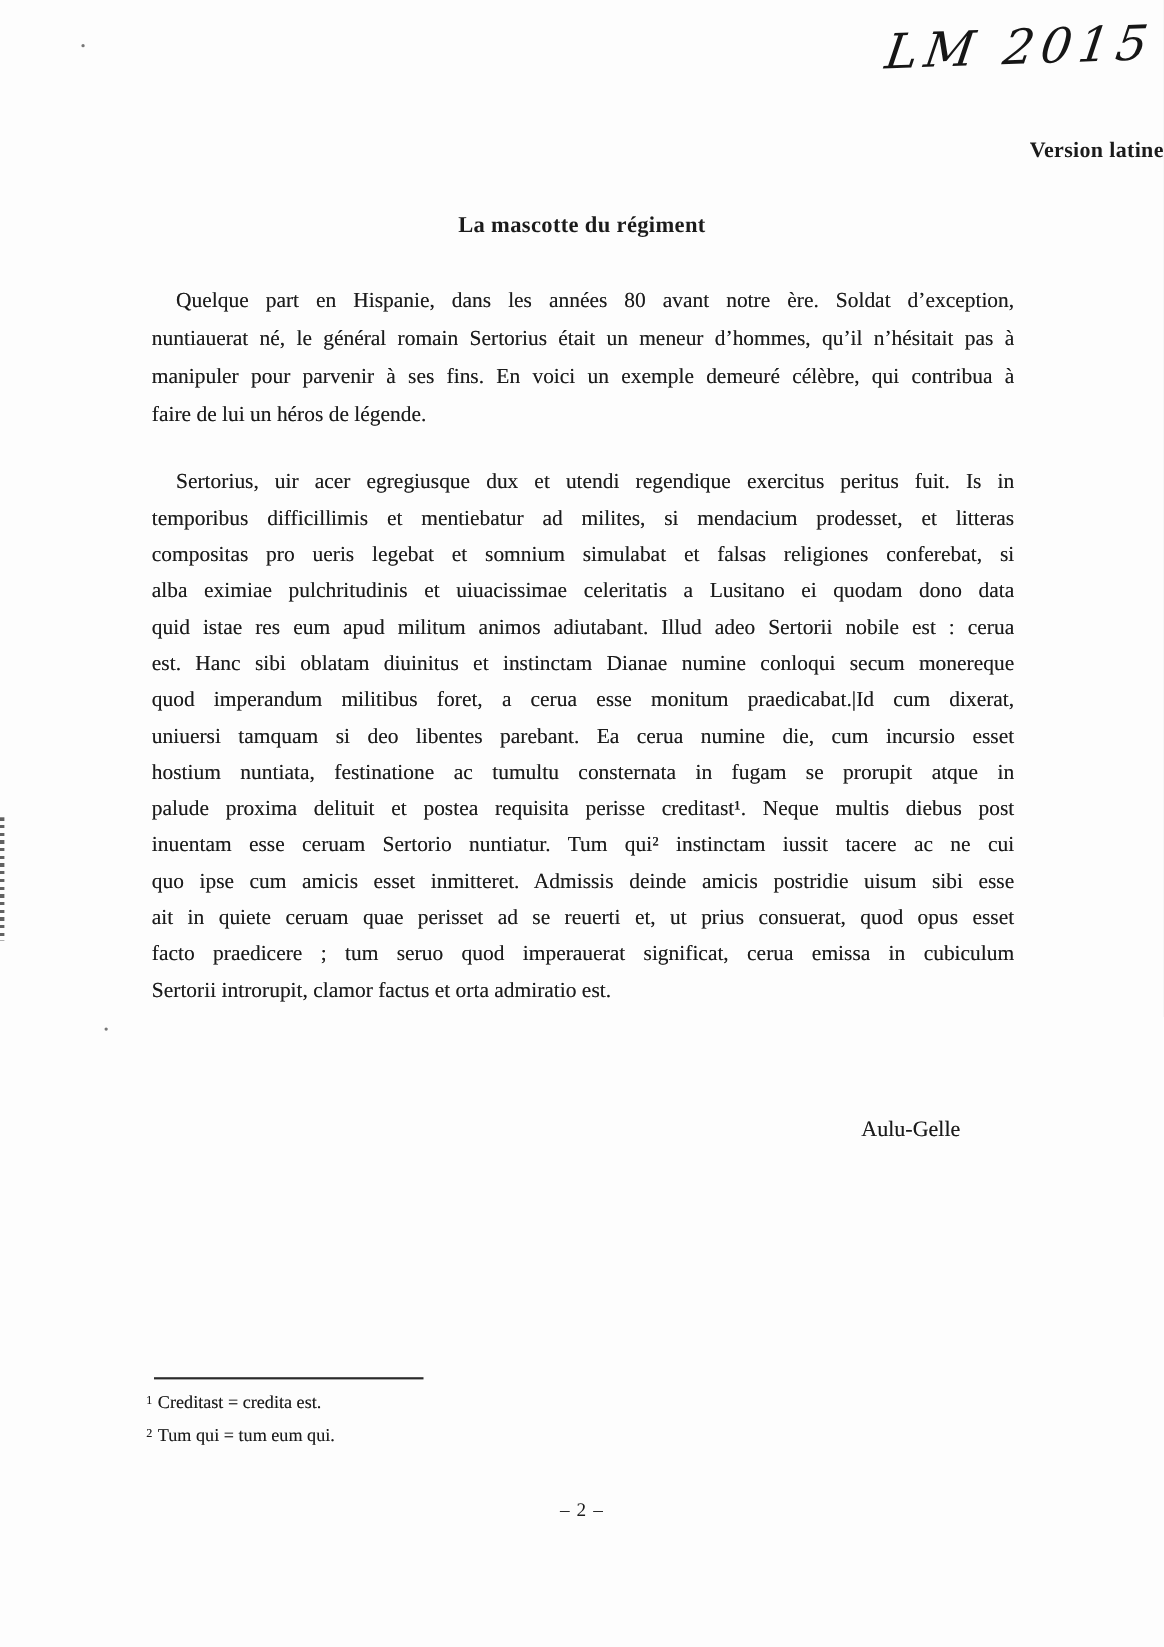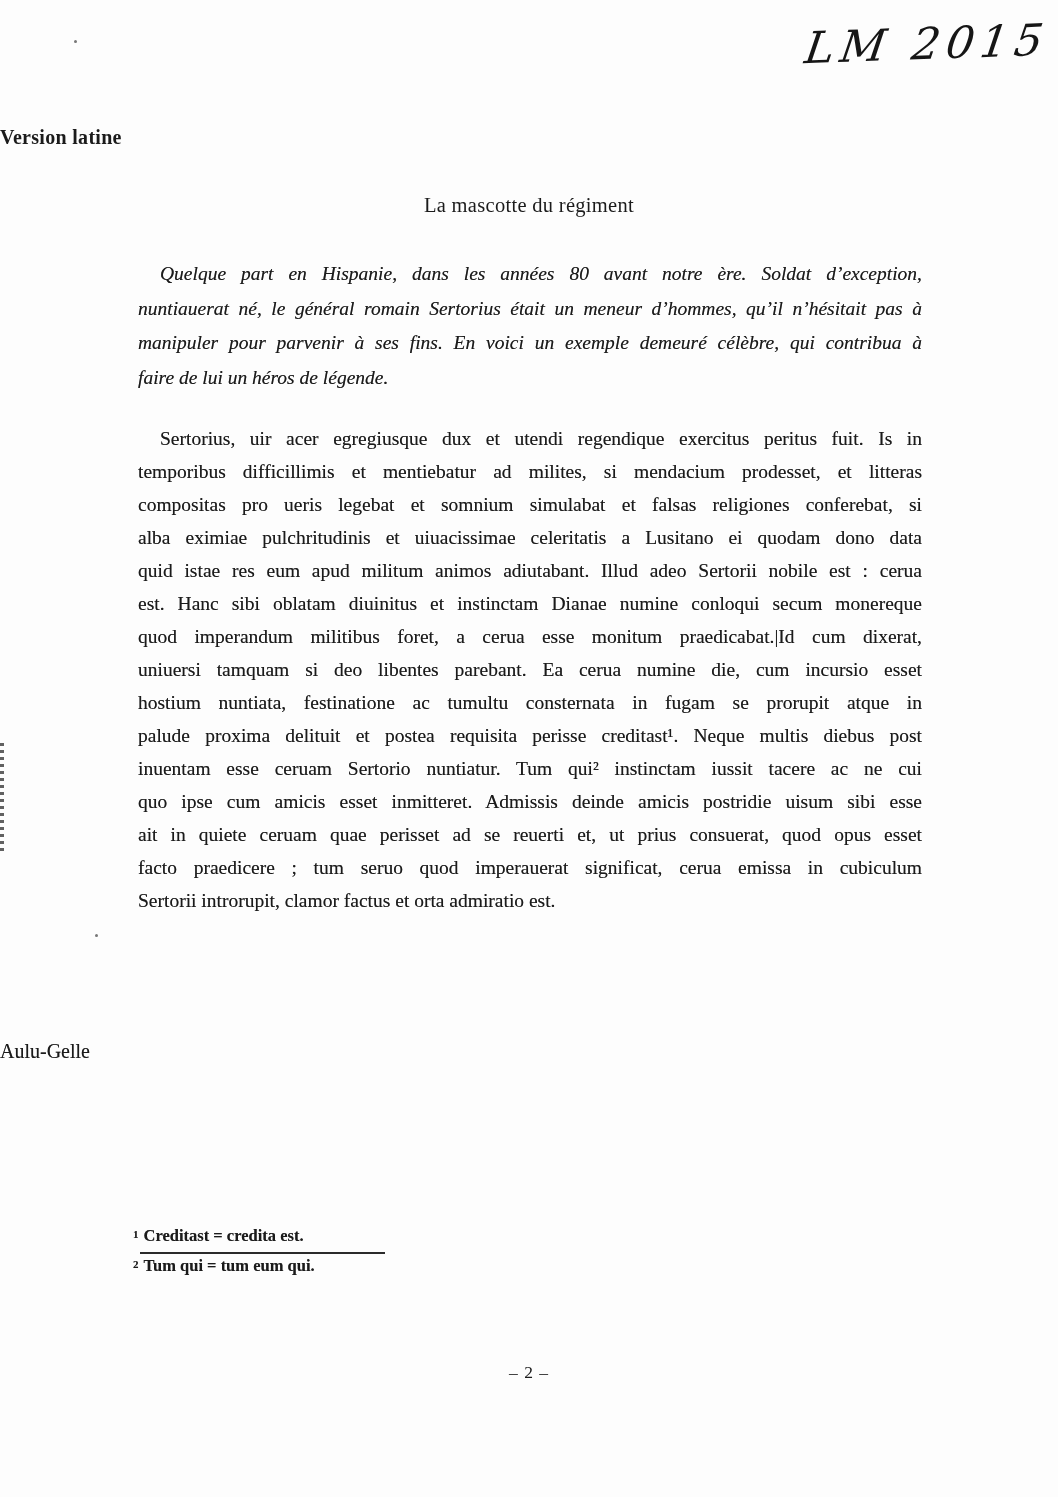--- a/index.html
+++ b/index.html
@@ -23,41 +23,40 @@
     letter-spacing: 6px;
     transform: skewX(-10deg) rotate(-2deg);
     color: #161616;
     white-space: nowrap;
   }
   .doc-title {
     position: absolute;
     top: 126px;
     left: 0;
     width: 100%;
-    text-align: left;
+    text-align: right;
     font-weight: bold;
     font-size: 20px;
     letter-spacing: 0.3px;
   }
   .doc-subtitle {
     position: absolute;
     top: 194px;
     left: 0;
     width: 100%;
     text-align: center;
-    font-weight: normal;
+    font-weight: bold;
     font-size: 20.5px;
     letter-spacing: 0.3px;
   }
   .intro {
     position: absolute;
     top: 257px;
     left: 138px;
     width: 784px;
-    font-style: italic;
     font-size: 19.5px;
     line-height: 34.5px;
     text-shadow: 0 0 0.5px rgba(20,20,20,0.55);
   }
   .body-text {
     position: absolute;
     top: 422px;
     left: 138px;
     width: 784px;
     font-size: 19.5px;
@@ -70,40 +69,38 @@
     text-justify: inter-word;
     white-space: normal;
   }
   .line.first { text-indent: 22px; }
   .line.last { text-align: left; text-align-last: left; }
   .attribution {
     position: absolute;
     top: 1016px;
     left: 0;
     width: 873px;
-    text-align: left;
+    text-align: right;
     font-size: 20px;
     text-shadow: 0 0 0.5px rgba(20,20,20,0.55);
-    margin-top: 24px;
   }
   .footnote-sep {
     position: absolute;
     top: 1252px;
     left: 140px;
     width: 245px;
     border-top: 2px solid #2b2b2b;
   }
   .footnotes {
     position: absolute;
-    top: 1221px;
+    top: 1260px;
     left: 133px;
     font-size: 16.5px;
     line-height: 30px;
     text-shadow: 0 0 0.5px rgba(20,20,20,0.5);
-    font-weight: bold;
   }
   .footnote sup {
     font-size: 11px;
     margin-right: 5px;
     vertical-align: top;
     position: relative;
     top: -2px;
   }
   .page-number {
     position: absolute;

